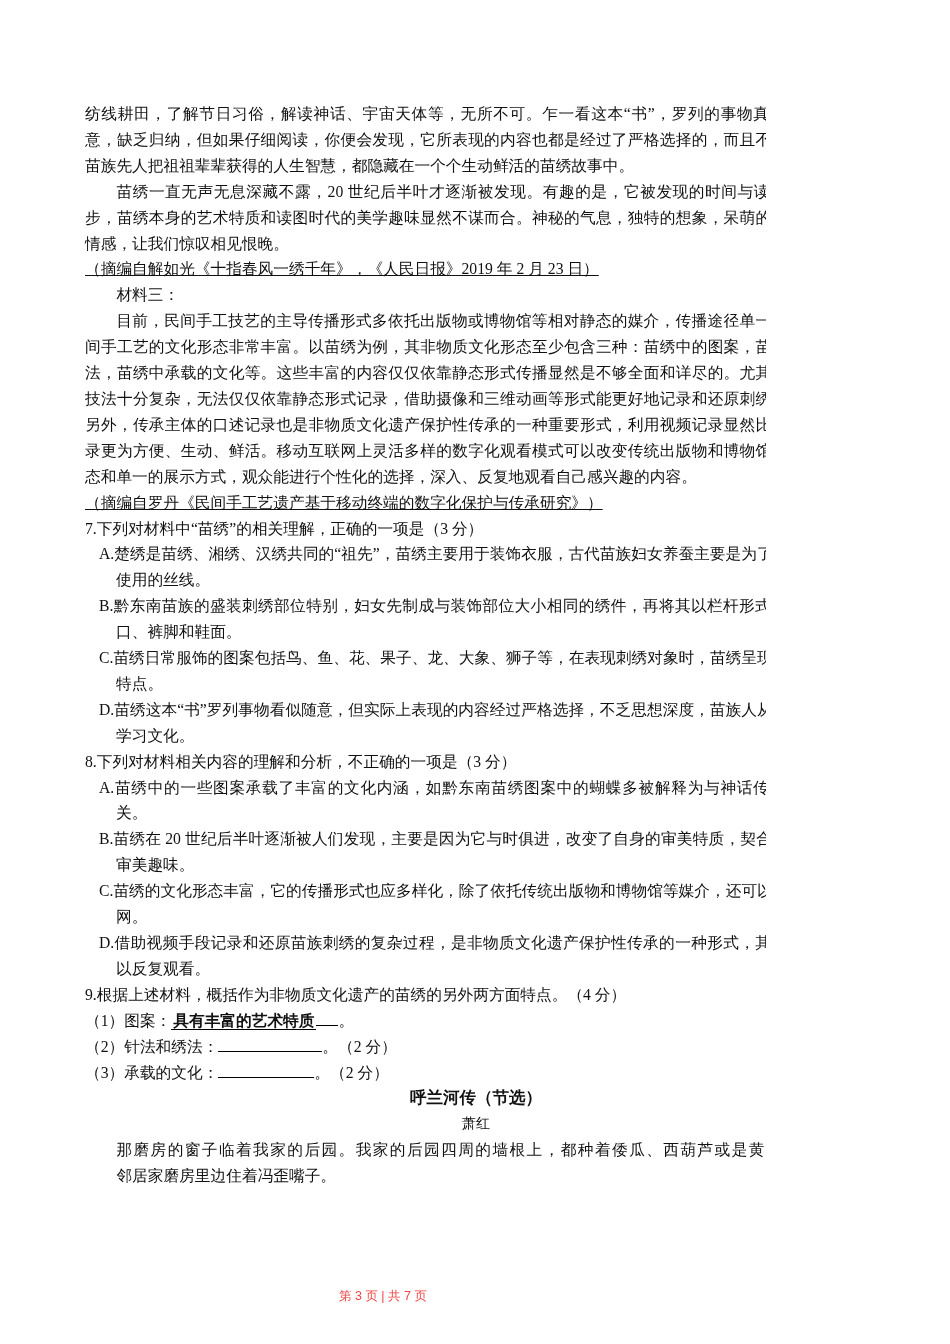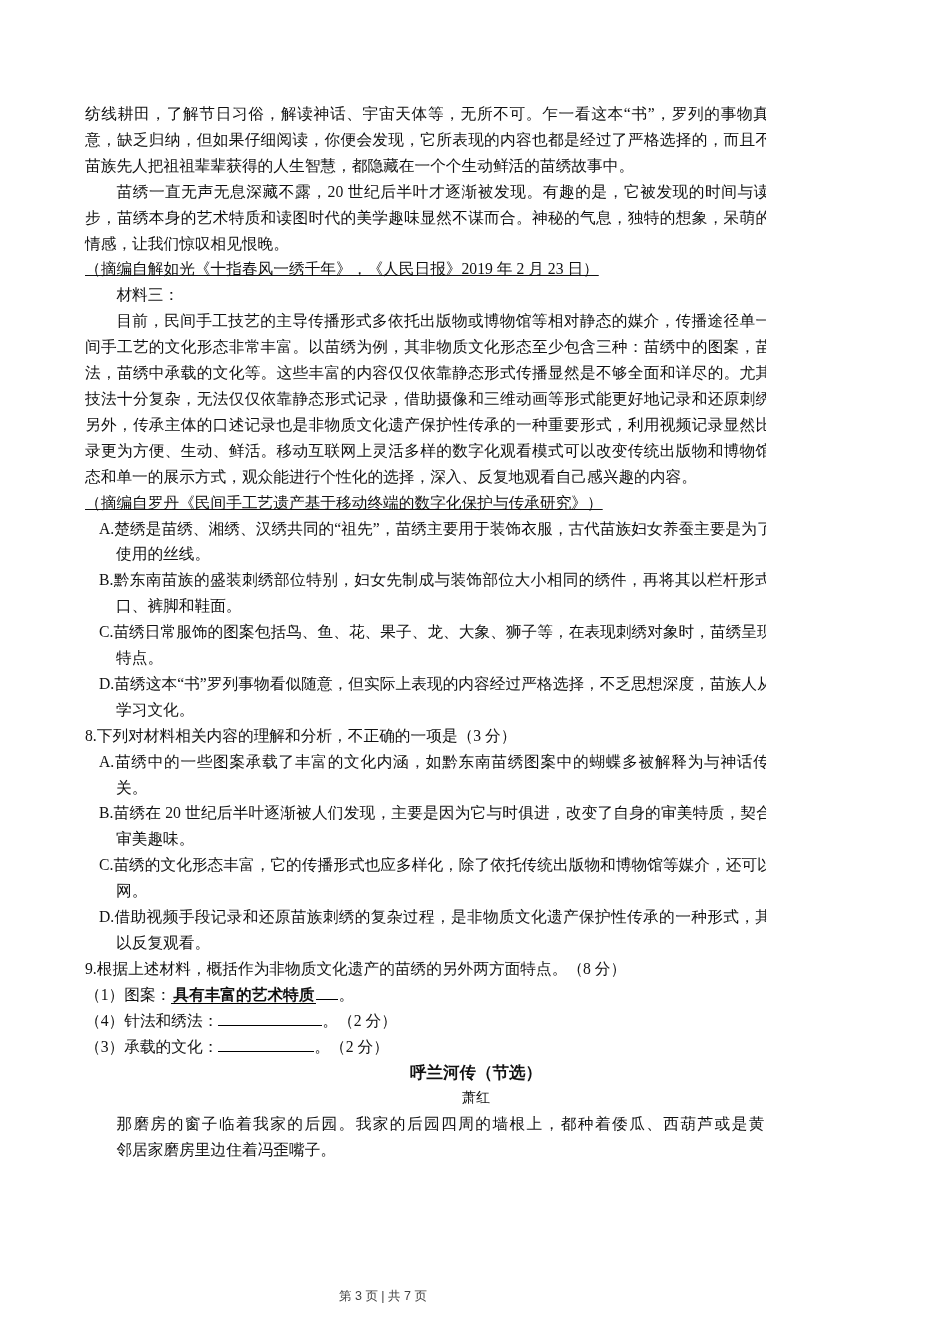--- a/index.html
+++ b/index.html
@@ -48,54 +48,55 @@
   .blank-md { width:104px; }
   .blank-md2 { width:96px; }
   .stretch { text-align-last: justify; }
   .footer {
     position:absolute;
     left:0;
     right:0;
     top:1288px;
     text-align:center;
     font-size:12.5px;
-    color:#404040;
+    color:#ef4444;
     font-family:"Liberation Sans", sans-serif;
   }
 </style>
 </head>
 <body>
 
 <div class="page">
   <div class="content">
 
     <p class="body-p">纺线耕田，了解节日习俗，解读神话、宇宙天体等，无所不可。乍一看这本“书”，罗列的事物真不少，率性随意，缺乏归纳，但如果仔细阅读，你便会发现，它所表现的内容也都是经过了严格选择的，而且不乏思想深度。苗族先人把祖祖辈辈获得的人生智慧，都隐藏在一个个生动鲜活的苗绣故事中。</p>
     <p class="body-p indent">苗绣一直无声无息深藏不露，20 世纪后半叶才逐渐被发现。有趣的是，它被发现的时间与读图时代几乎同步，苗绣本身的艺术特质和读图时代的美学趣味显然不谋而合。神秘的气息，独特的想象，呆萌的造型，饱满的情感，让我们惊叹相见恨晚。</p>
     <p class="src">（摘编自解如光《十指春风一绣千年》，《人民日报》2019 年 2 月 23 日）</p>
 
     <p class="body-p indent">材料三：</p>
     <p class="body-p indent">目前，民间手工技艺的主导传播形式多依托出版物或博物馆等相对静态的媒介，传播途径单一。实际上，民间手工艺的文化形态非常丰富。以苗绣为例，其非物质文化形态至少包含三种：苗绣中的图案，苗绣的针法和绣法，苗绣中承载的文化等。这些丰富的内容仅仅依靠静态形式传播显然是不够全面和详尽的。尤其是苗绣的刺绣技法十分复杂，无法仅仅依靠静态形式记录，借助摄像和三维动画等形式能更好地记录和还原刺绣复杂的过程。另外，传承主体的口述记录也是非物质文化遗产保护性传承的一种重要形式，利用视频记录显然比单纯用文字记录更为方便、生动、鲜活。移动互联网上灵活多样的数字化观看模式可以改变传统出版物和博物馆等媒介相对静态和单一的展示方式，观众能进行个性化的选择，深入、反复地观看自己感兴趣的内容。</p>
     <p class="src">（摘编自罗丹《民间手工艺遗产基于移动终端的数字化保护与传承研究》）</p>
 
+    <p class="q-stem">7.下列对材料中“苗绣”的相关理解，正确的一项是（3 分）</p>
     <p class="opt">A.楚绣是苗绣、湘绣、汉绣共同的“祖先”，苗绣主要用于装饰衣服，古代苗族妇女养蚕主要是为了获得制作刺绣使用的丝线。</p>
     <p class="opt">B.黔东南苗族的盛装刺绣部位特别，妇女先制成与装饰部位大小相同的绣件，再将其以栏杆形式缀在肩膀、袖口、裤脚和鞋面。</p>
     <p class="opt">C.苗绣日常服饰的图案包括鸟、鱼、花、果子、龙、大象、狮子等，在表现刺绣对象时，苗绣呈现造型上的呆萌特点。</p>
     <p class="opt">D.苗绣这本“书”罗列事物看似随意，但实际上表现的内容经过严格选择，不乏思想深度，苗族人从小就可以从中学习文化。</p>
 
     <p class="q-stem">8.下列对材料相关内容的理解和分析，不正确的一项是（3 分）</p>
     <p class="opt">A.苗绣中的一些图案承载了丰富的文化内涵，如黔东南苗绣图案中的蝴蝶多被解释为与神话传说中的图腾有关。</p>
     <p class="opt">B.苗绣在 20 世纪后半叶逐渐被人们发现，主要是因为它与时俱进，改变了自身的审美特质，契合了读图时代的审美趣味。</p>
     <p class="opt">C.苗绣的文化形态丰富，它的传播形式也应多样化，除了依托传统出版物和博物馆等媒介，还可以借助移动互联网。</p>
     <p class="opt">D.借助视频手段记录和还原苗族刺绣的复杂过程，是非物质文化遗产保护性传承的一种形式，其优点是人们可以反复观看。</p>
 
-    <p class="q-stem">9.根据上述材料，概括作为非物质文化遗产的苗绣的另外两方面特点。（8 分）</p>
+    <p class="q-stem">9.根据上述材料，概括作为非物质文化遗产的苗绣的另外两方面特点。（4 分）</p>
 
     <p class="fillline"><span>（1）图案：</span><span class="answer">具有丰富的艺术特质</span><span class="blank blank-sm"></span><span>。</span></p>
 
-    <p class="fillline"><span>（4）针法和绣法：</span><span class="blank blank-md"></span><span>。（2 分）</span></p>
+    <p class="fillline"><span>（2）针法和绣法：</span><span class="blank blank-md"></span><span>。（2 分）</span></p>
 
     <p class="fillline"><span>（3）承载的文化：</span><span class="blank blank-md2"></span><span>。（2 分）</span></p>
 
 
     <p class="center-title">呼兰河传（节选）</p>
     <p class="center-author">萧红</p>
 
     <p class="body-p indent stretch">那磨房的窗子临着我家的后园。我家的后园四周的墙根上，都种着倭瓜、西葫芦或是黄瓜等类会爬蔓</p>
     <p class="body-p indent">邻居家磨房里边住着冯歪嘴子。</p>
 

